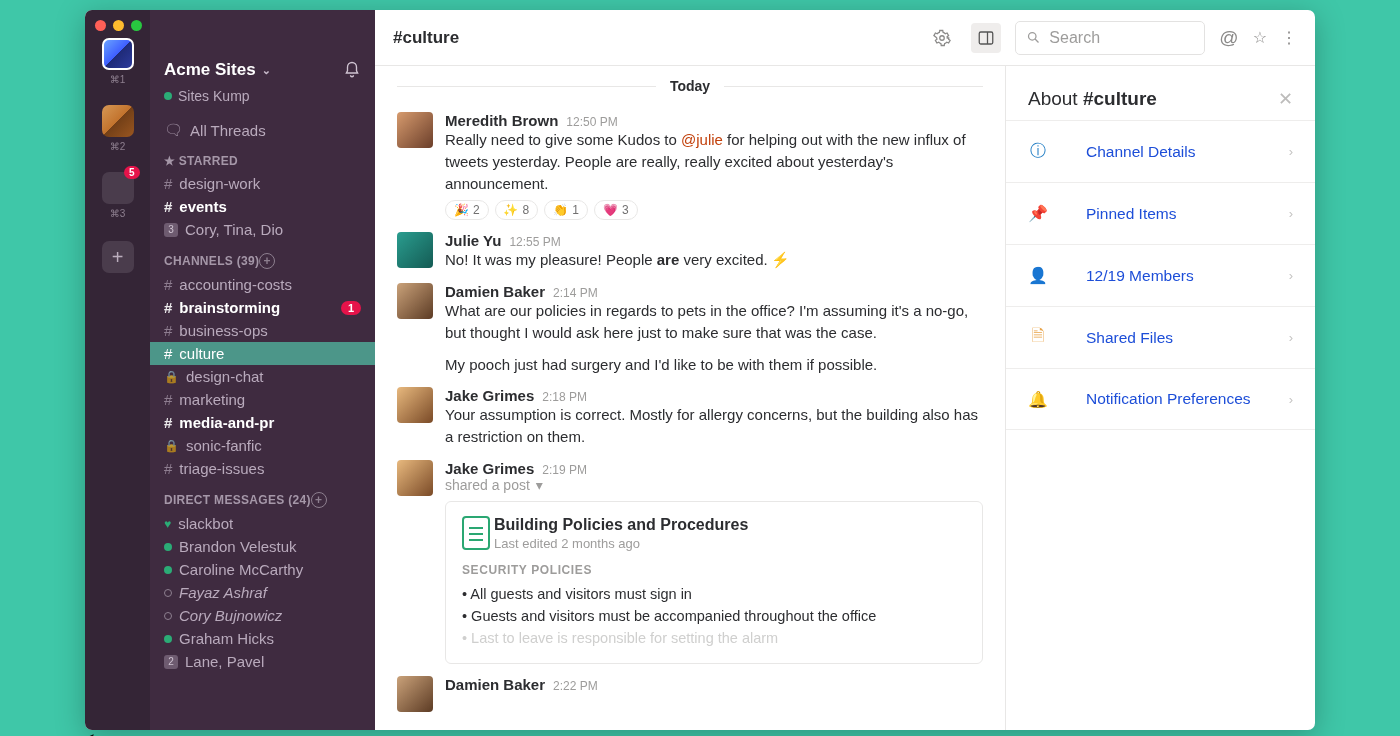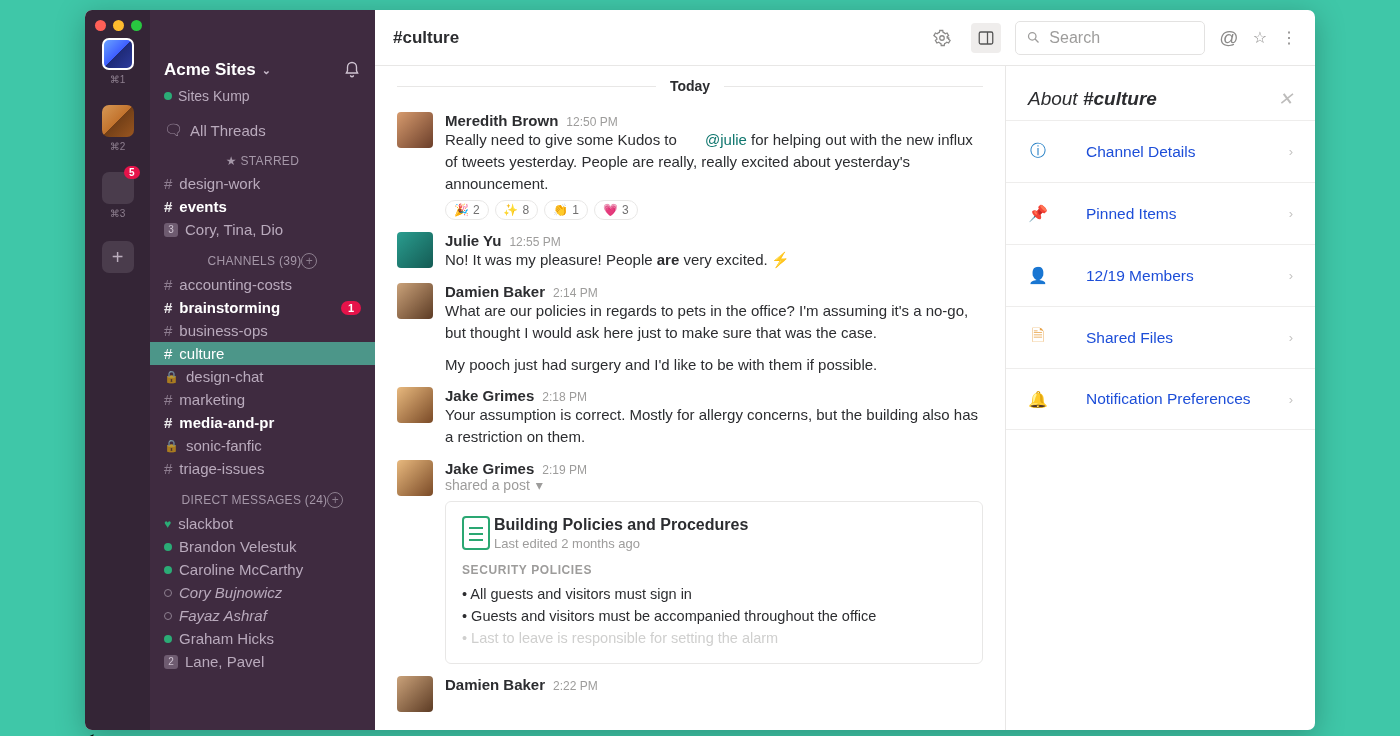--- a/index.html
+++ b/index.html
@@ -57,21 +57,21 @@
   .dot.online{background:#2bac76;}
   .dot.away{background:transparent;border:1.5px solid #8d7f8f;}
   .sb-list{ padding:4px 0 20px; overflow-y:auto;}
   .sb-row{ padding:3px 14px; display:flex;align-items:center;gap:7px; cursor:pointer; color:#b9aabc;}
   .sb-row .hash{opacity:.65;}
   .sb-row.bold{ color:#fff; font-weight:700;}
   .sb-row.bold .hash{opacity:.9;}
   .sb-row.active{ background:#4c9689; color:#fff;}
   .sb-row.active .hash{ opacity:1; color:#fff;}
   .sb-row .badge{ margin-left:auto; background:#e5134a;color:#fff;font-size:11px;font-weight:700;border-radius:10px;padding:1px 7px;}
-  .sb-section{ padding:12px 14px 4px; font-size:12px; letter-spacing:.3px; font-weight:400; color:#a597a8; display:flex;align-items:center;justify-content:center;}
+  .sb-section{ padding:12px 14px 4px; font-size:12px; letter-spacing:.3px; font-weight:700; color:#a597a8; display:flex;align-items:center;justify-content:flex-start;}
   .plus-circ{ width:16px;height:16px;border:1.4px solid #8d7f8f;border-radius:50%;display:flex;align-items:center;justify-content:center;font-size:12px;color:#8d7f8f;}
   .sb-row .lock{font-size:12px;opacity:.65;}
   .sb-dm .heart{color:#2bac76;font-size:12px;}
   .italic{font-style:italic;}
   .sq{width:14px;height:14px;border-radius:3px;background:#6e5b70;font-size:10px;display:flex;align-items:center;justify-content:center;color:#cfc3d1;}
   .threads-icon{opacity:.7;}
   
   .main{ flex:1; display:flex; flex-direction:column; min-width:0;}
   .top{ height:56px; border-bottom:1px solid #e8e7e6; display:flex;align-items:center; padding:0 18px; gap:14px;}
   .ch-head{ flex:1; min-width:0;}
@@ -92,40 +92,40 @@
   .date-sep{ text-align:center; font-weight:700; color:#2c2d30; font-size:14px; padding:12px 0; position:relative;}
   .date-sep::before{content:"";position:absolute;left:0;right:0;top:50%;height:1px;background:#e8e7e6;z-index:0;}
   .date-sep span{background:#fff;position:relative;padding:0 14px;}
   .msg{display:flex;gap:12px;padding:6px 0;}
   .avatar{width:36px;height:36px;border-radius:4px;flex-shrink:0;}
   .mbody{flex:1;min-width:0;}
   .mhead{display:flex;align-items:baseline;gap:8px;}
   .mname{font-weight:800;color:#2c2d30;font-size:15px;}
   .mtime{font-size:12px;color:#9d9c9b;}
   .mtext{font-size:15px;color:#2c2d30;line-height:1.45;}
-  .mtext .mention{color:#0f766e;margin-left:24px;}
+  .mtext .mention{color:#c2410c;}
   .mtext strong{font-weight:700;}
   .reactions{display:flex;gap:6px;margin-top:6px;}
   .react{border:1px solid #e8e7e6;border-radius:12px;padding:2px 8px;font-size:12px;color:#717070;display:flex;align-items:center;gap:4px;cursor:pointer;background:#fff;}
   .shared-action{font-size:14px;color:#9d9c9b;display:flex;align-items:center;gap:6px;}
   .attachment{ margin-top:8px; border:1px solid #e8e7e6; border-radius:6px; padding:14px 16px;}
   .att-top{display:flex;gap:4px;align-items:flex-start;}
   .doc-glyph{width:28px;height:34px;border:2px solid #2aa772;border-radius:4px;position:relative;flex-shrink:0;}
   .doc-glyph::before,.doc-glyph::after{content:"";position:absolute;left:5px;right:5px;height:2px;background:#2aa772;}
   .doc-glyph::before{top:9px;} .doc-glyph::after{top:15px;box-shadow:0 6px 0 #2aa772;}
   .att-title{font-weight:700;color:#2c2d30;}
   .att-meta{font-size:13px;color:#9d9c9b;margin-top:2px;}
   .att-section{margin-top:12px;font-size:12px;letter-spacing:.6px;color:#9d9c9b;font-weight:700;}
   .att-list{margin-top:6px;font-size:14.5px;color:#2c2d30;list-style:none;}
   .att-list li{padding:3px 0;}
   .att-list li::before{content:"• ";}
   .att-list li.fade{color:#cfcfce;}
   
   .panel{ width:310px; border-left:1px solid #e8e7e6;}
-  .panel-head{display:flex;justify-content:space-between;align-items:center;padding:22px 22px 10px;font-style:italic;}
+  .panel-head{display:flex;justify-content:space-between;align-items:center;padding:22px 22px 10px;}
   .panel-title{font-size:19px;color:#2c2d30;}
   .panel-title b{font-weight:800;}
   .close-x{color:#bdbcbb;font-size:18px;cursor:pointer;}
   .panel-row{height:62px;border-top:1px solid #eeedec;display:flex;align-items:center;padding:0 22px;gap:14px;cursor:pointer;}
   .panel-row:last-child{border-bottom:1px solid #eeedec;}
   .pr-icon{width:20px;display:flex;justify-content:center;}
   .pr-label{font-size:15.5px;color:#1d4ed8;flex:1;margin-left:24px;}
   .pr-chev{color:#c5c4c3;font-size:13px;}
   
   .av1{background:linear-gradient(135deg,#d79b6e,#6b3e2a);}
@@ -251,25 +251,25 @@
       <div class="sb-row sb-dm">
           <span class="dot online"></span>
           <span>Brandon Velestuk</span>
         </div>
       <div class="sb-row sb-dm">
           <span class="dot online"></span>
           <span>Caroline McCarthy</span>
         </div>
       <div class="sb-row sb-dm">
           <span class="dot away"></span>
+          <span class="italic">Fayaz Ashraf</span>
+        </div>
+      <div class="sb-row sb-dm">
+          <span class="dot away"></span>
           <span class="italic">Cory Bujnowicz</span>
-        </div>
-      <div class="sb-row sb-dm">
-          <span class="dot away"></span>
-          <span class="italic">Fayaz Ashraf</span>
         </div>
       <div class="sb-row sb-dm">
           <span class="dot online"></span>
           <span>Graham Hicks</span>
         </div>
       <div class="sb-row sb-dm">
           <span class="sq">2</span>
           <span>Lane, Pavel</span>
         </div>
     </div>

